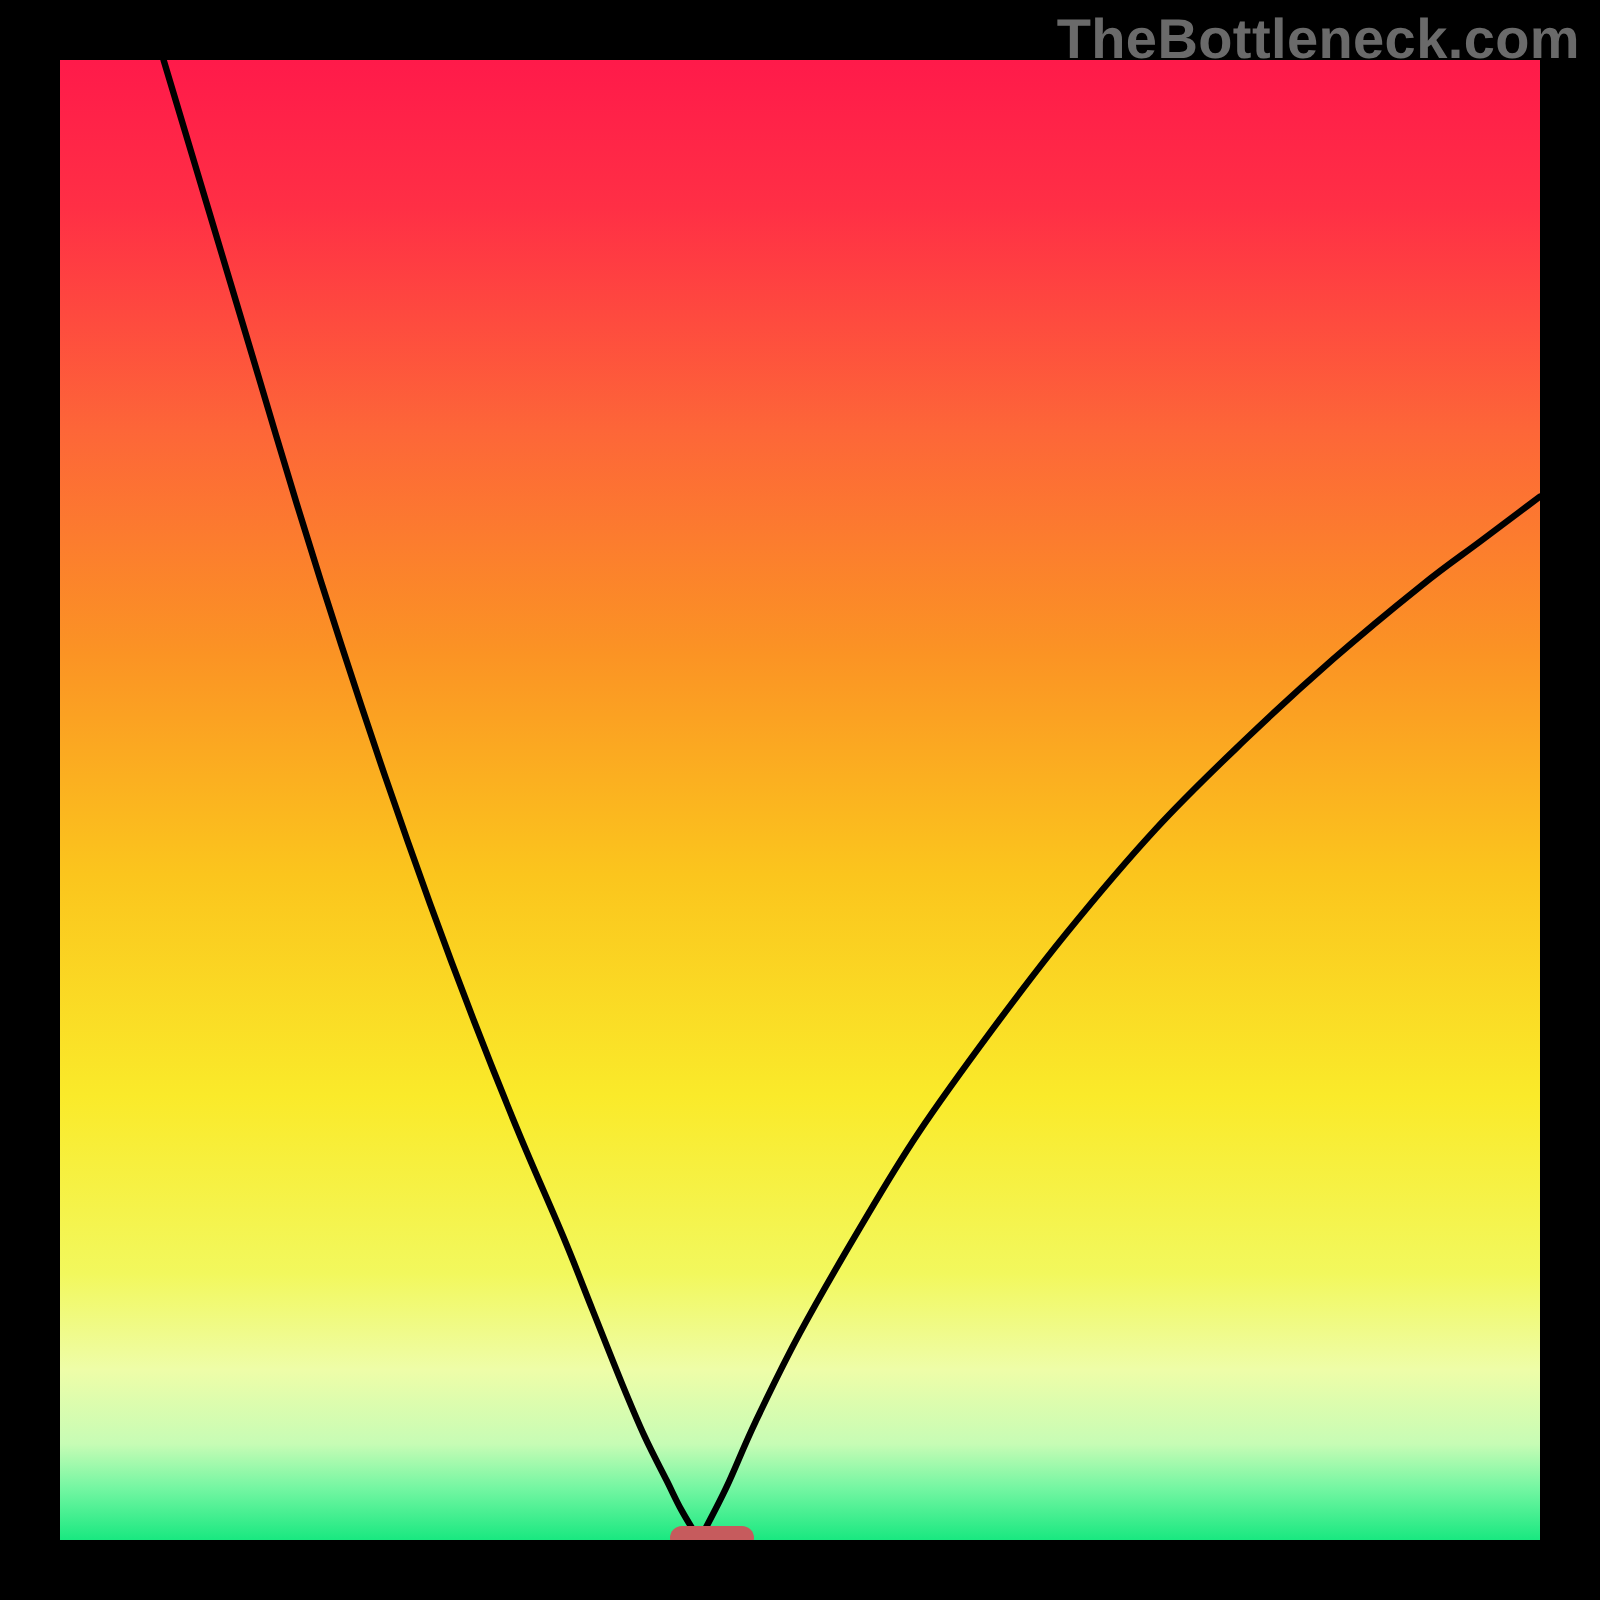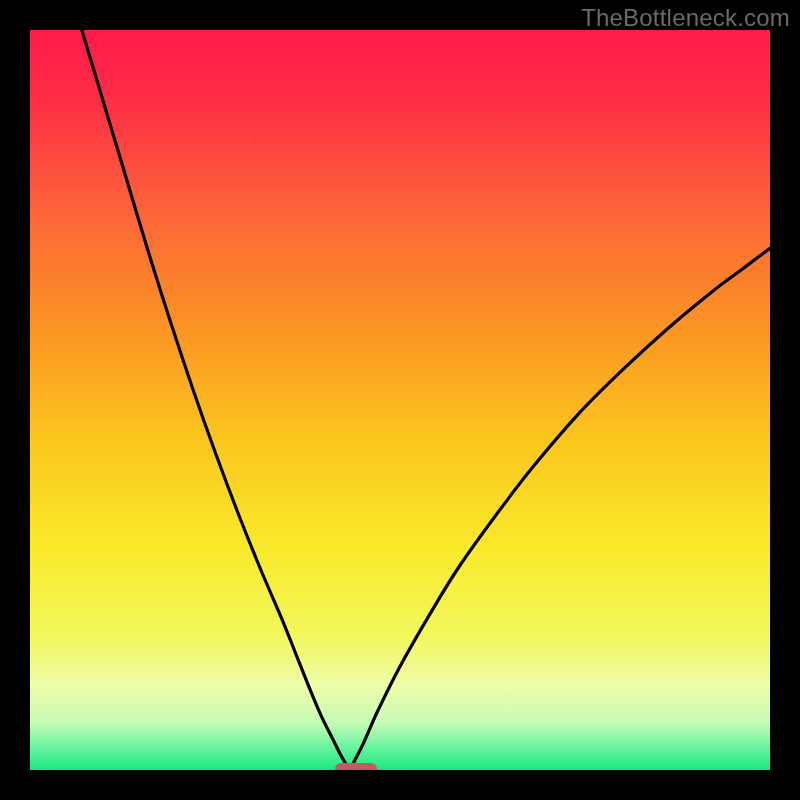--- a/index.html
+++ b/index.html
@@ -15,23 +15,23 @@
     position: relative;
     width: 800px;
     height: 800px;
     background: #000;
   }
   .watermark {
     position: absolute;
     top: 4px;
     right: 10px;
     color: #6a6a6a;
-    font-size: 24px;
+    font-size: 28px;
     letter-spacing: 0.2px;
-    font-weight: 400;
+    font-weight: 700;
     z-index: 10;
   }
   .plot {
     position: absolute;
     left: 30px;
     top: 30px;
     width: 740px;
     height: 740px;
     background: #000;
   }

